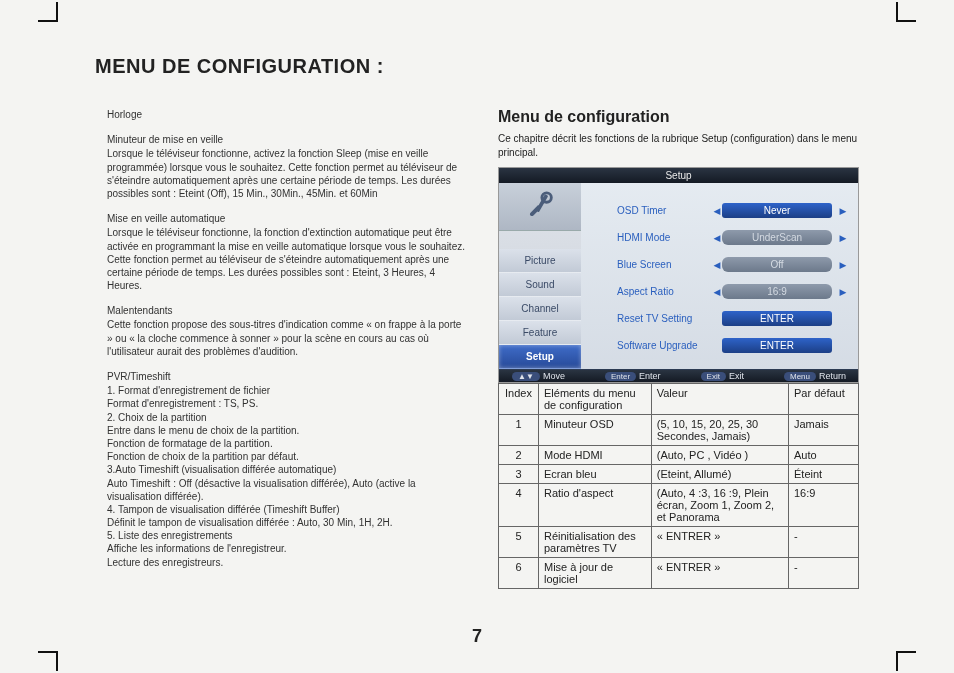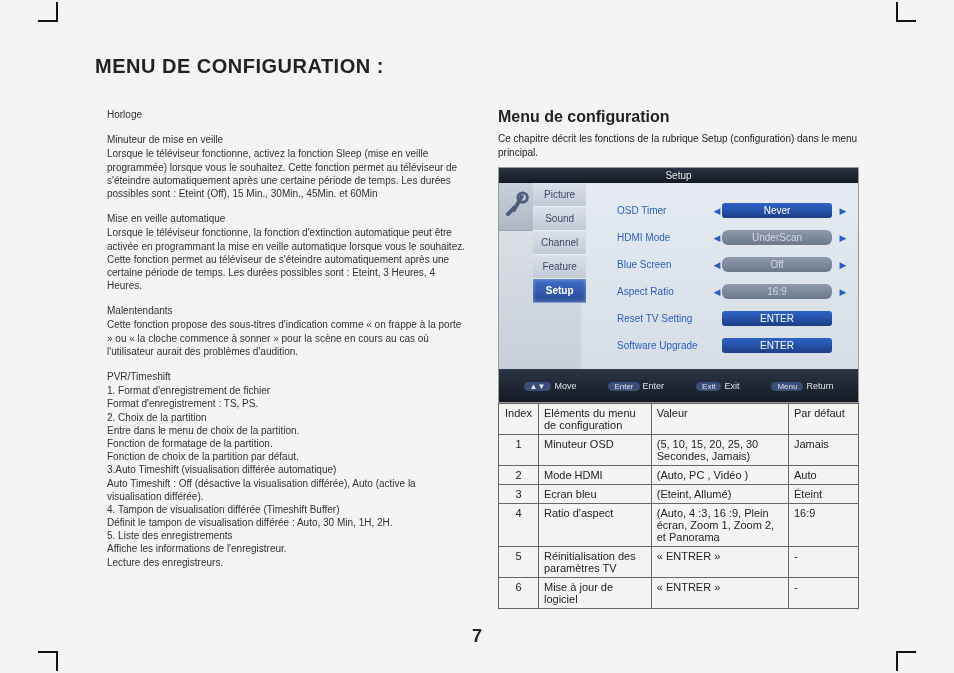--- a/index.html
+++ b/index.html
@@ -35,21 +35,21 @@
   .osd {
     width:100%; border:1px solid #999;
     background:linear-gradient(#e6ecf2,#d4dbe4);
     font-size:10px;
   }
   .osd-top {
     background:linear-gradient(#2a3442,#141a24);
     color:#e8e8e8; text-align:center; padding:2px 0; font-size:10px;
   }
   .osd-body { display:flex; }
-  .osd-side { width:82px; background:linear-gradient(#e0e4ea,#c8cfd8); display:flex; flex-direction:row; }
+  .osd-side { width:82px; background:linear-gradient(#e0e4ea,#c8cfd8); display:flex; flex-direction:column;justify-content:space-between; }
   .tools {
     height:48px; display:flex; align-items:center; justify-content:center;
     background:linear-gradient(#c8d0da,#aeb7c4); border-bottom:1px solid #9aa;
   }
   .tools svg { width:34px; height:34px; }
   .menus { display:flex; flex-direction:column; }
   .menu-item {
     padding:6px 8px; text-align:center; color:#3a4a66; font-size:10px;
     border-bottom:1px solid rgba(255,255,255,.35);
     background:linear-gradient(#dbe1ea,#c2cad6);
@@ -63,22 +63,22 @@
   .opt-label { flex:1; color:#2a5fbe; font-size:10px; padding-left:26px; }
   .opt-val {
     width:110px; text-align:center; padding:2px 0; border-radius:3px;
     color:#d8dde8; margin-right:6px; font-size:10px;
   }
   .opt-val.blue { background:linear-gradient(#2e63c9,#1c3f86); color:#fff; }
   .opt-val.gray { background:linear-gradient(#8e9aab,#6c798b); color:#d4dae2;border-radius:6px; }
   .opt-car { color:#2a5fbe; font-size:9px; width:10px; text-align:center; }
   .osd-foot {
     background:linear-gradient(#2a3442,#141a24); color:#dfe3ea;
-    display:flex; gap:32px; padding:11px 12px; font-size:9px;
-    border-top:1px solid #2b3a52; justify-content:center;
+    display:flex; gap:40px; padding:1px 12px; font-size:9px;
+    border-top:1px solid #2b3a52; justify-content:flex-end;
   }
   .osd-foot .pill { background:#3a4e7a; border-radius:7px; padding:0 6px; margin-right:3px; font-size:8px; display:inline-block; }
 
   table.cfg { width:100%; border-collapse:collapse; margin-top:0; font-size:11px; }
   table.cfg th, table.cfg td { border:1px solid #666; padding:3px 5px; text-align:left; vertical-align:top; }
   table.cfg th { font-weight:normal; }
   .cfg .c1 { width:40px; text-align:center; }
   .cfg .c4 { width:70px; }
 
   .pagenum { position:absolute; left:0; right:0; bottom:26px; text-align:center; font-size:18px; font-weight:bold; }

